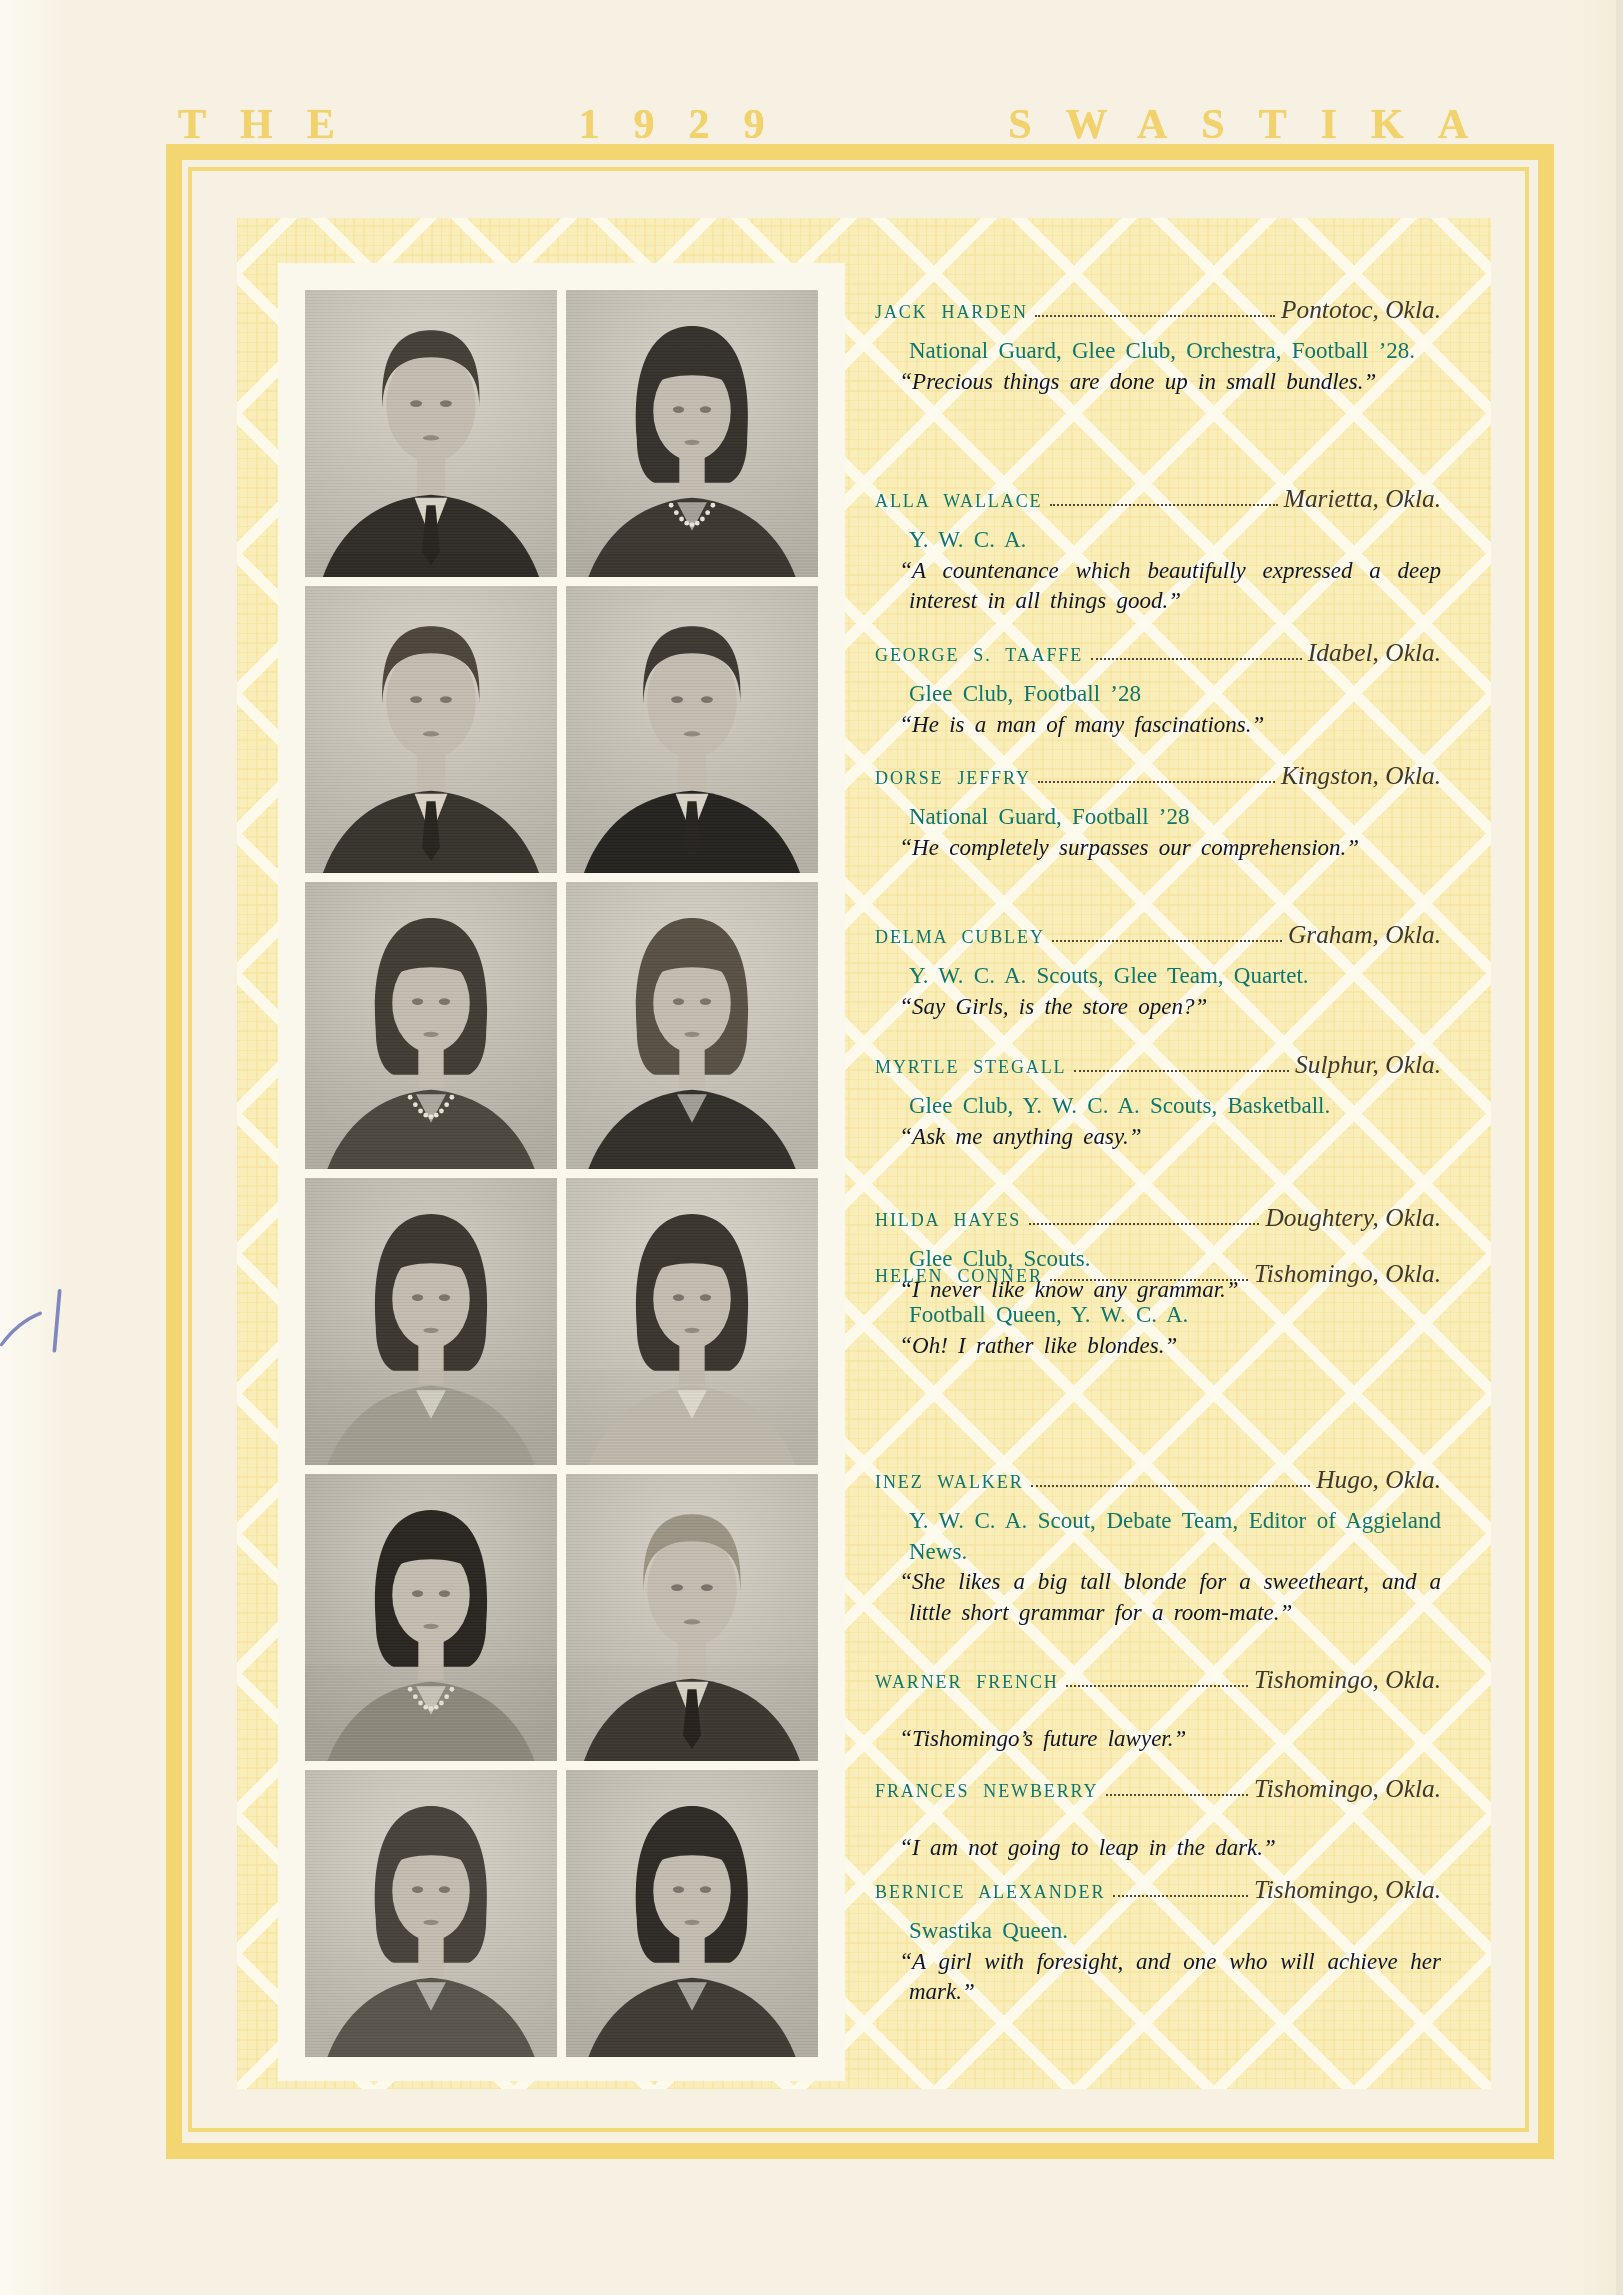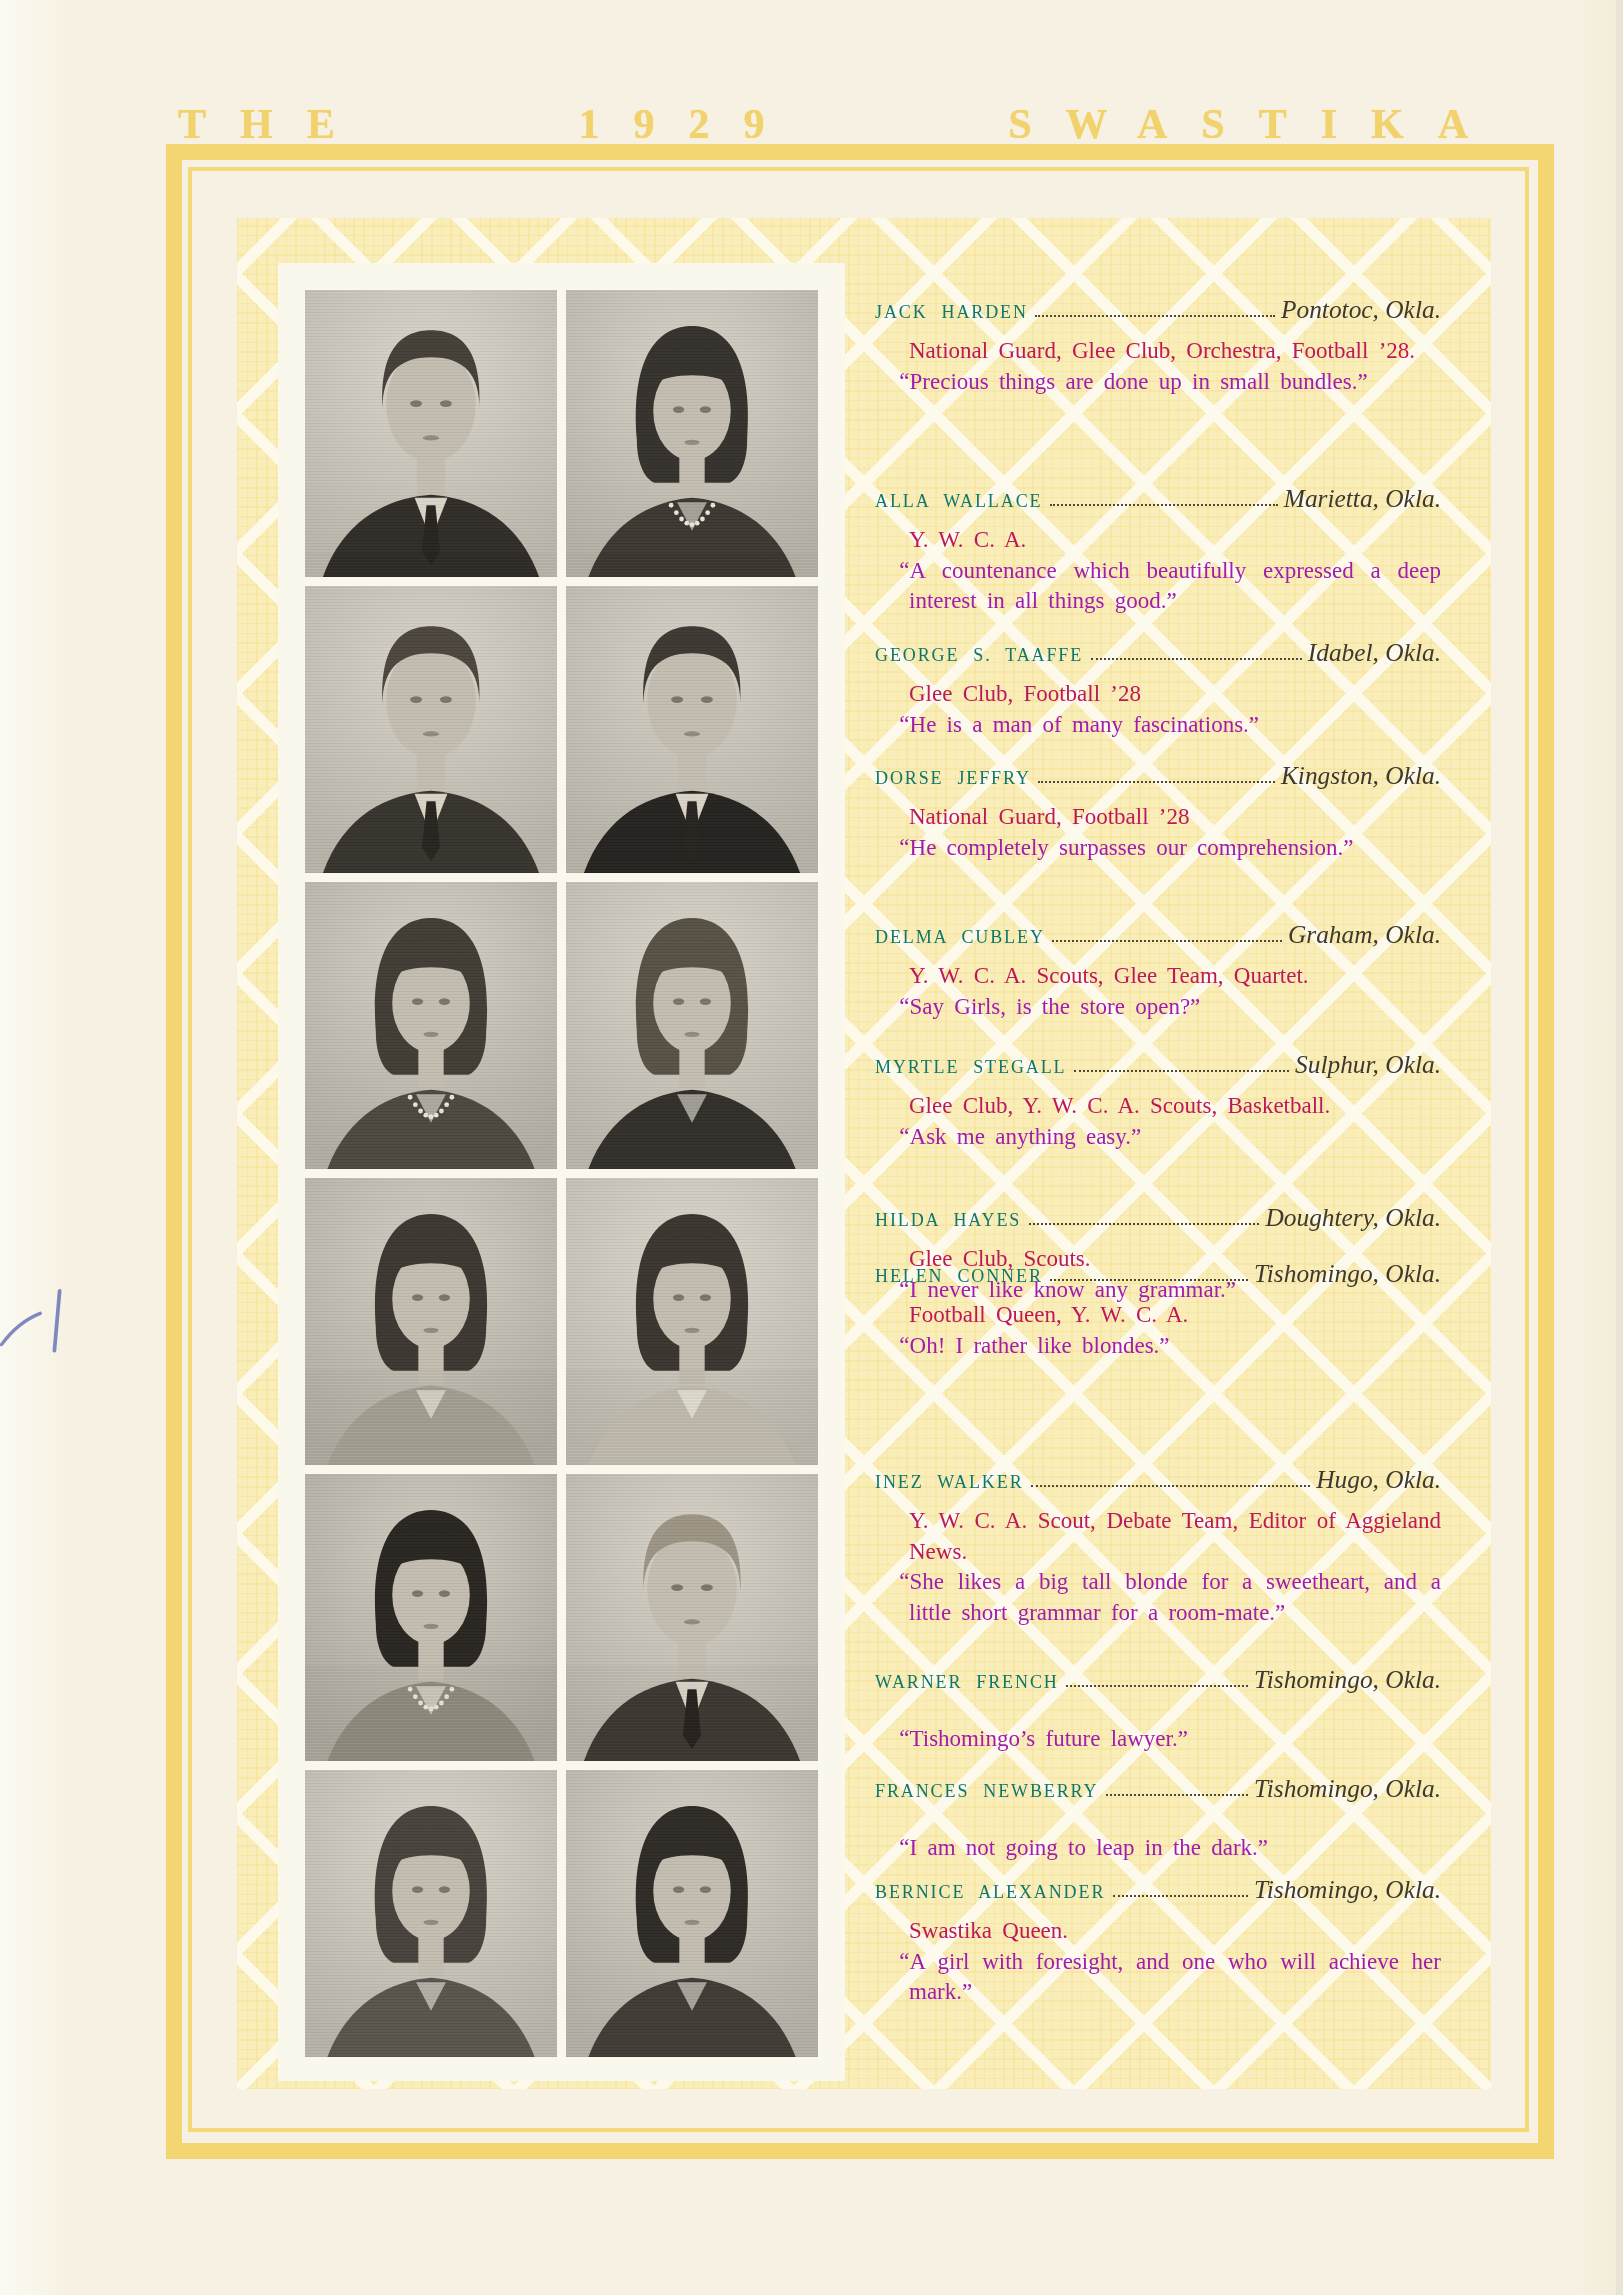--- a/index.html
+++ b/index.html
@@ -50,24 +50,24 @@
     pointer-events:none;}
 
   
   .entries{position:absolute;inset:0;}
   .entry{position:absolute;left:875px;width:566px;}
   .name-line{display:flex;align-items:baseline;}
   .name{font-size:18px;letter-spacing:1.9px;word-spacing:7.5px;color:#0f766e;white-space:nowrap;font-family:Liberation Serif, serif;}
   .leader{flex:1;border-bottom:2.2px dotted #4d483e;align-self:flex-end;margin:0 6px 6.7px 7.5px;min-width:22.4px;}
   .city{font-style:italic;font-size:25.4px;color:#3e3930;white-space:nowrap;}
   .activities{margin:12px 0 0 34px;font-size:23px;line-height:1.33;
-    text-align:justify;word-spacing:4.5px;color:#be185d;}
+    text-align:justify;word-spacing:4.5px;color:#0f766e;}
   .activities:empty{display:none;}
-  .quote{margin:0 0 0 34px;font-size:23px;line-height:1.33;
-    text-align:justify;word-spacing:4.5px;text-indent:-9.7px;color:#a21caf;}
+  .quote{margin:0 0 0 34px;font-style:italic;font-size:23px;line-height:1.33;
+    text-align:justify;word-spacing:4.5px;text-indent:-9.7px;color:#0f172a;}
 
   .pen-mark{position:absolute;left:0;top:1285px;}
 </style>
 </head>
 <body>
 
 <div class="page">
 
   <div class="scan-edge"></div>
   <div class="scan-edge-right"></div>

